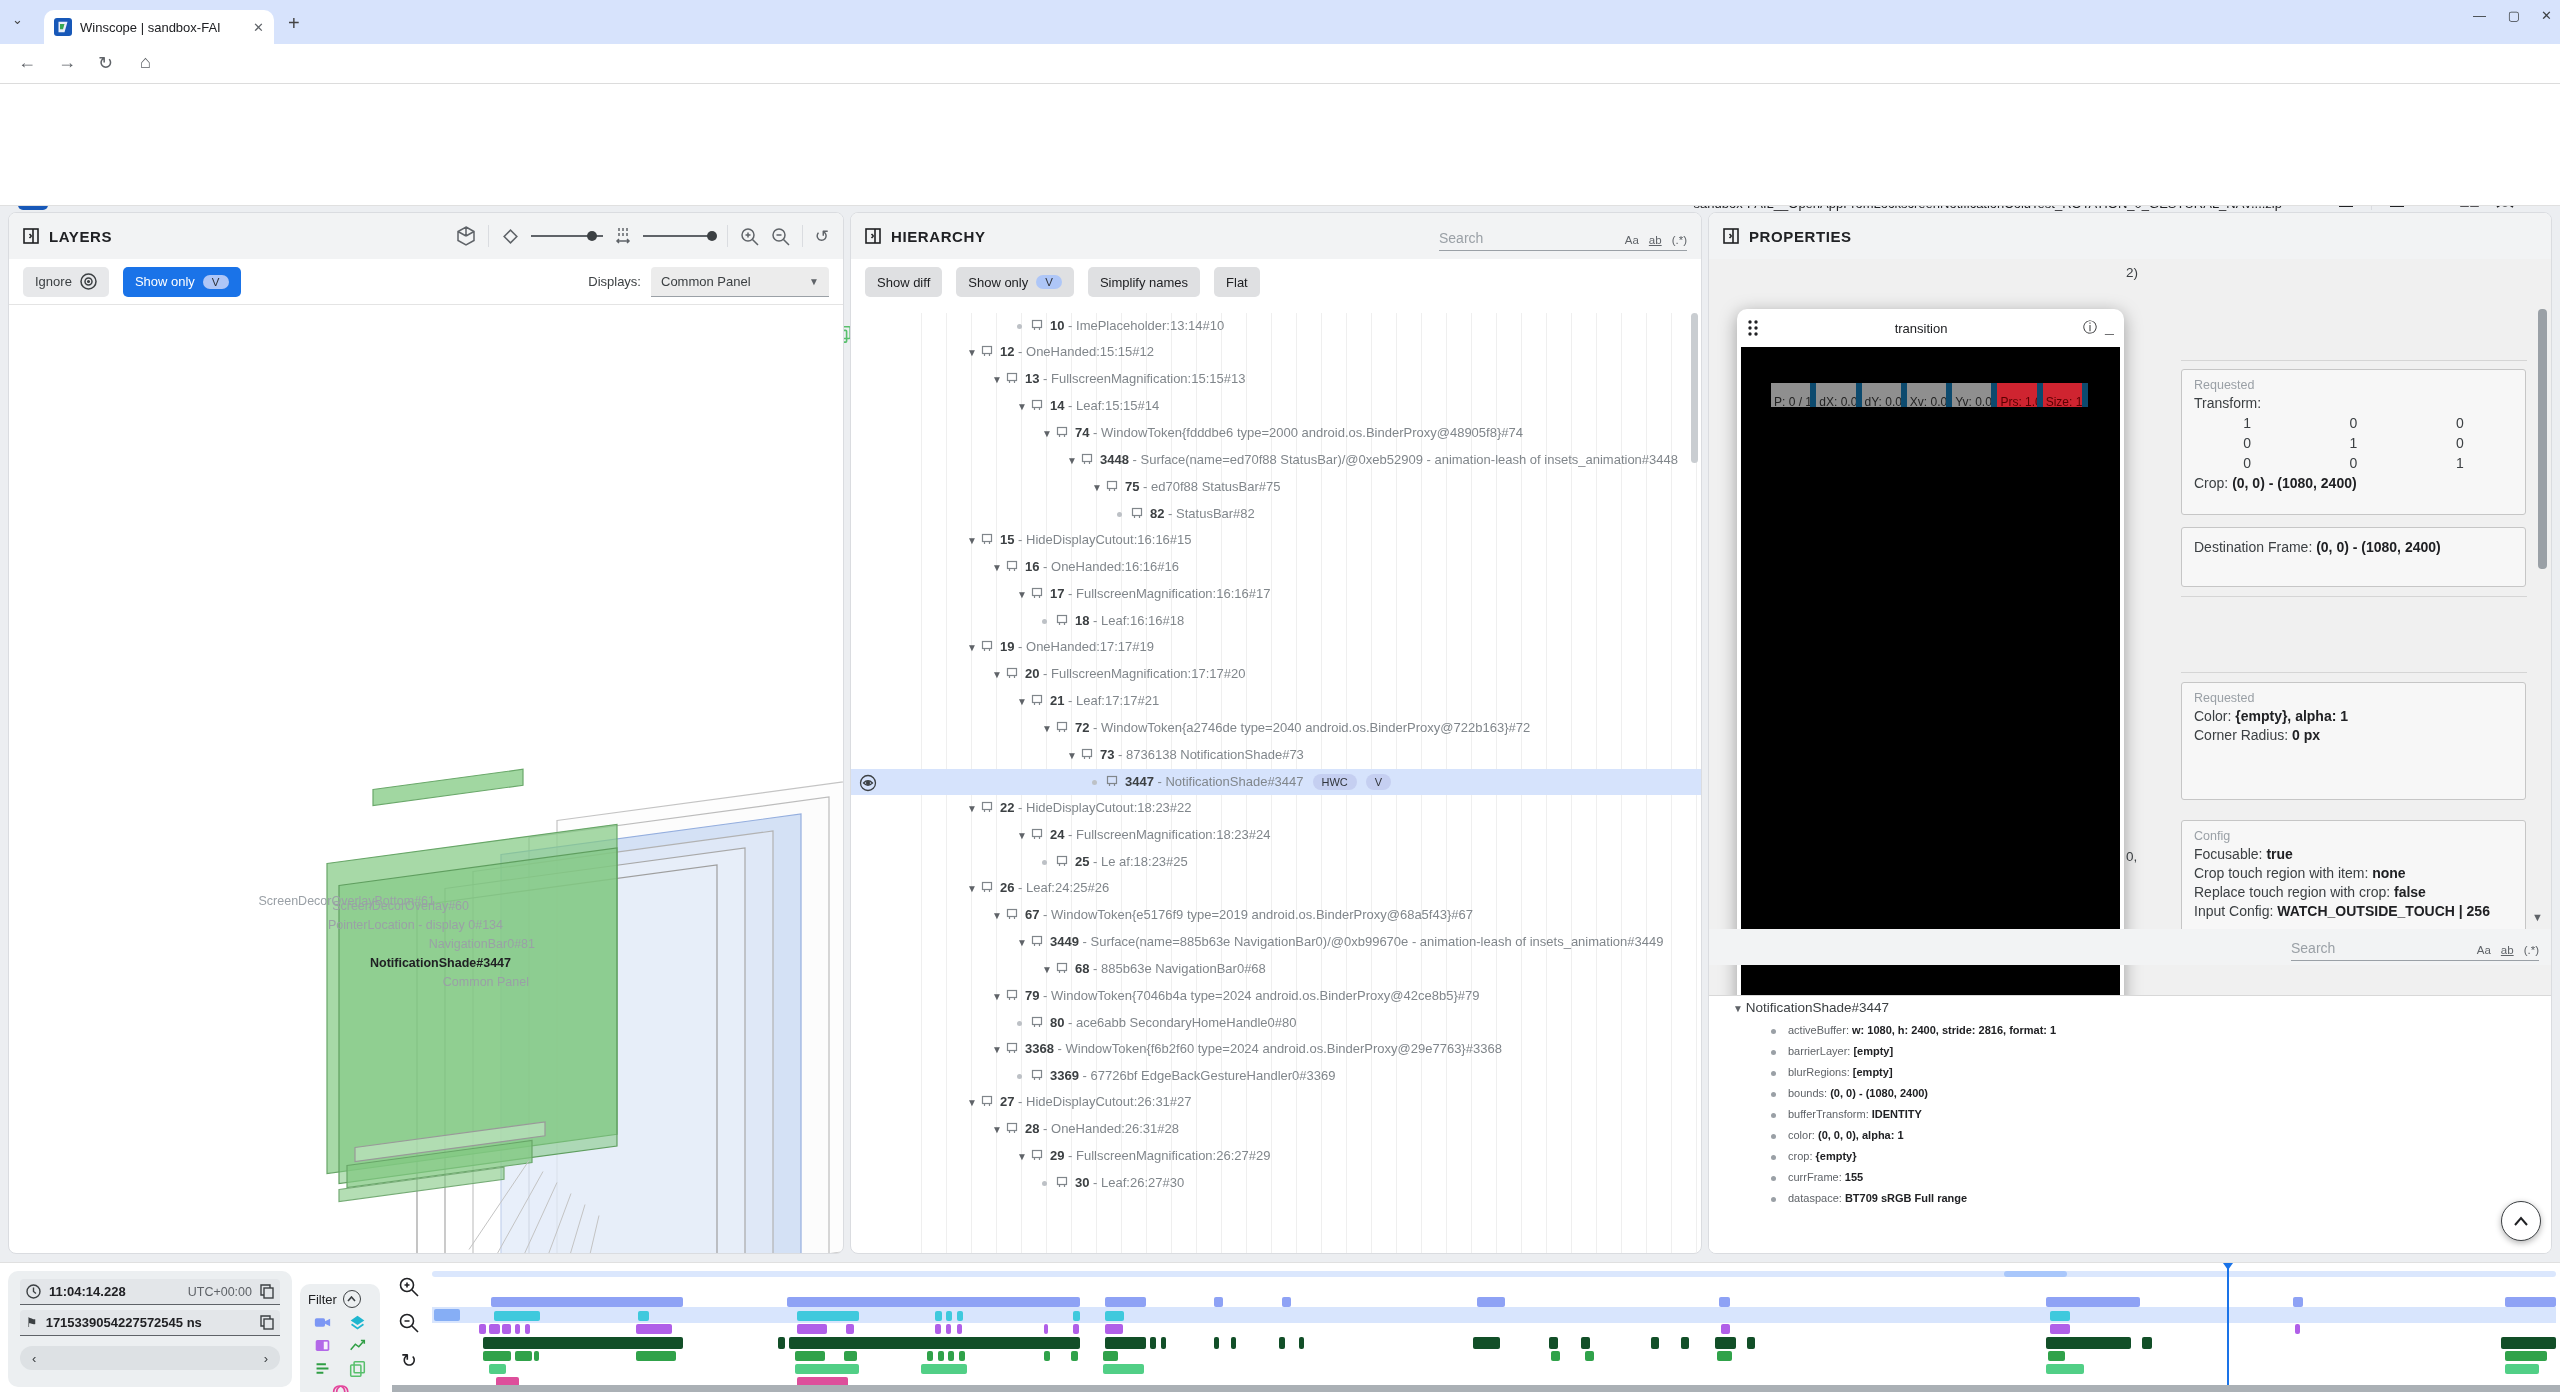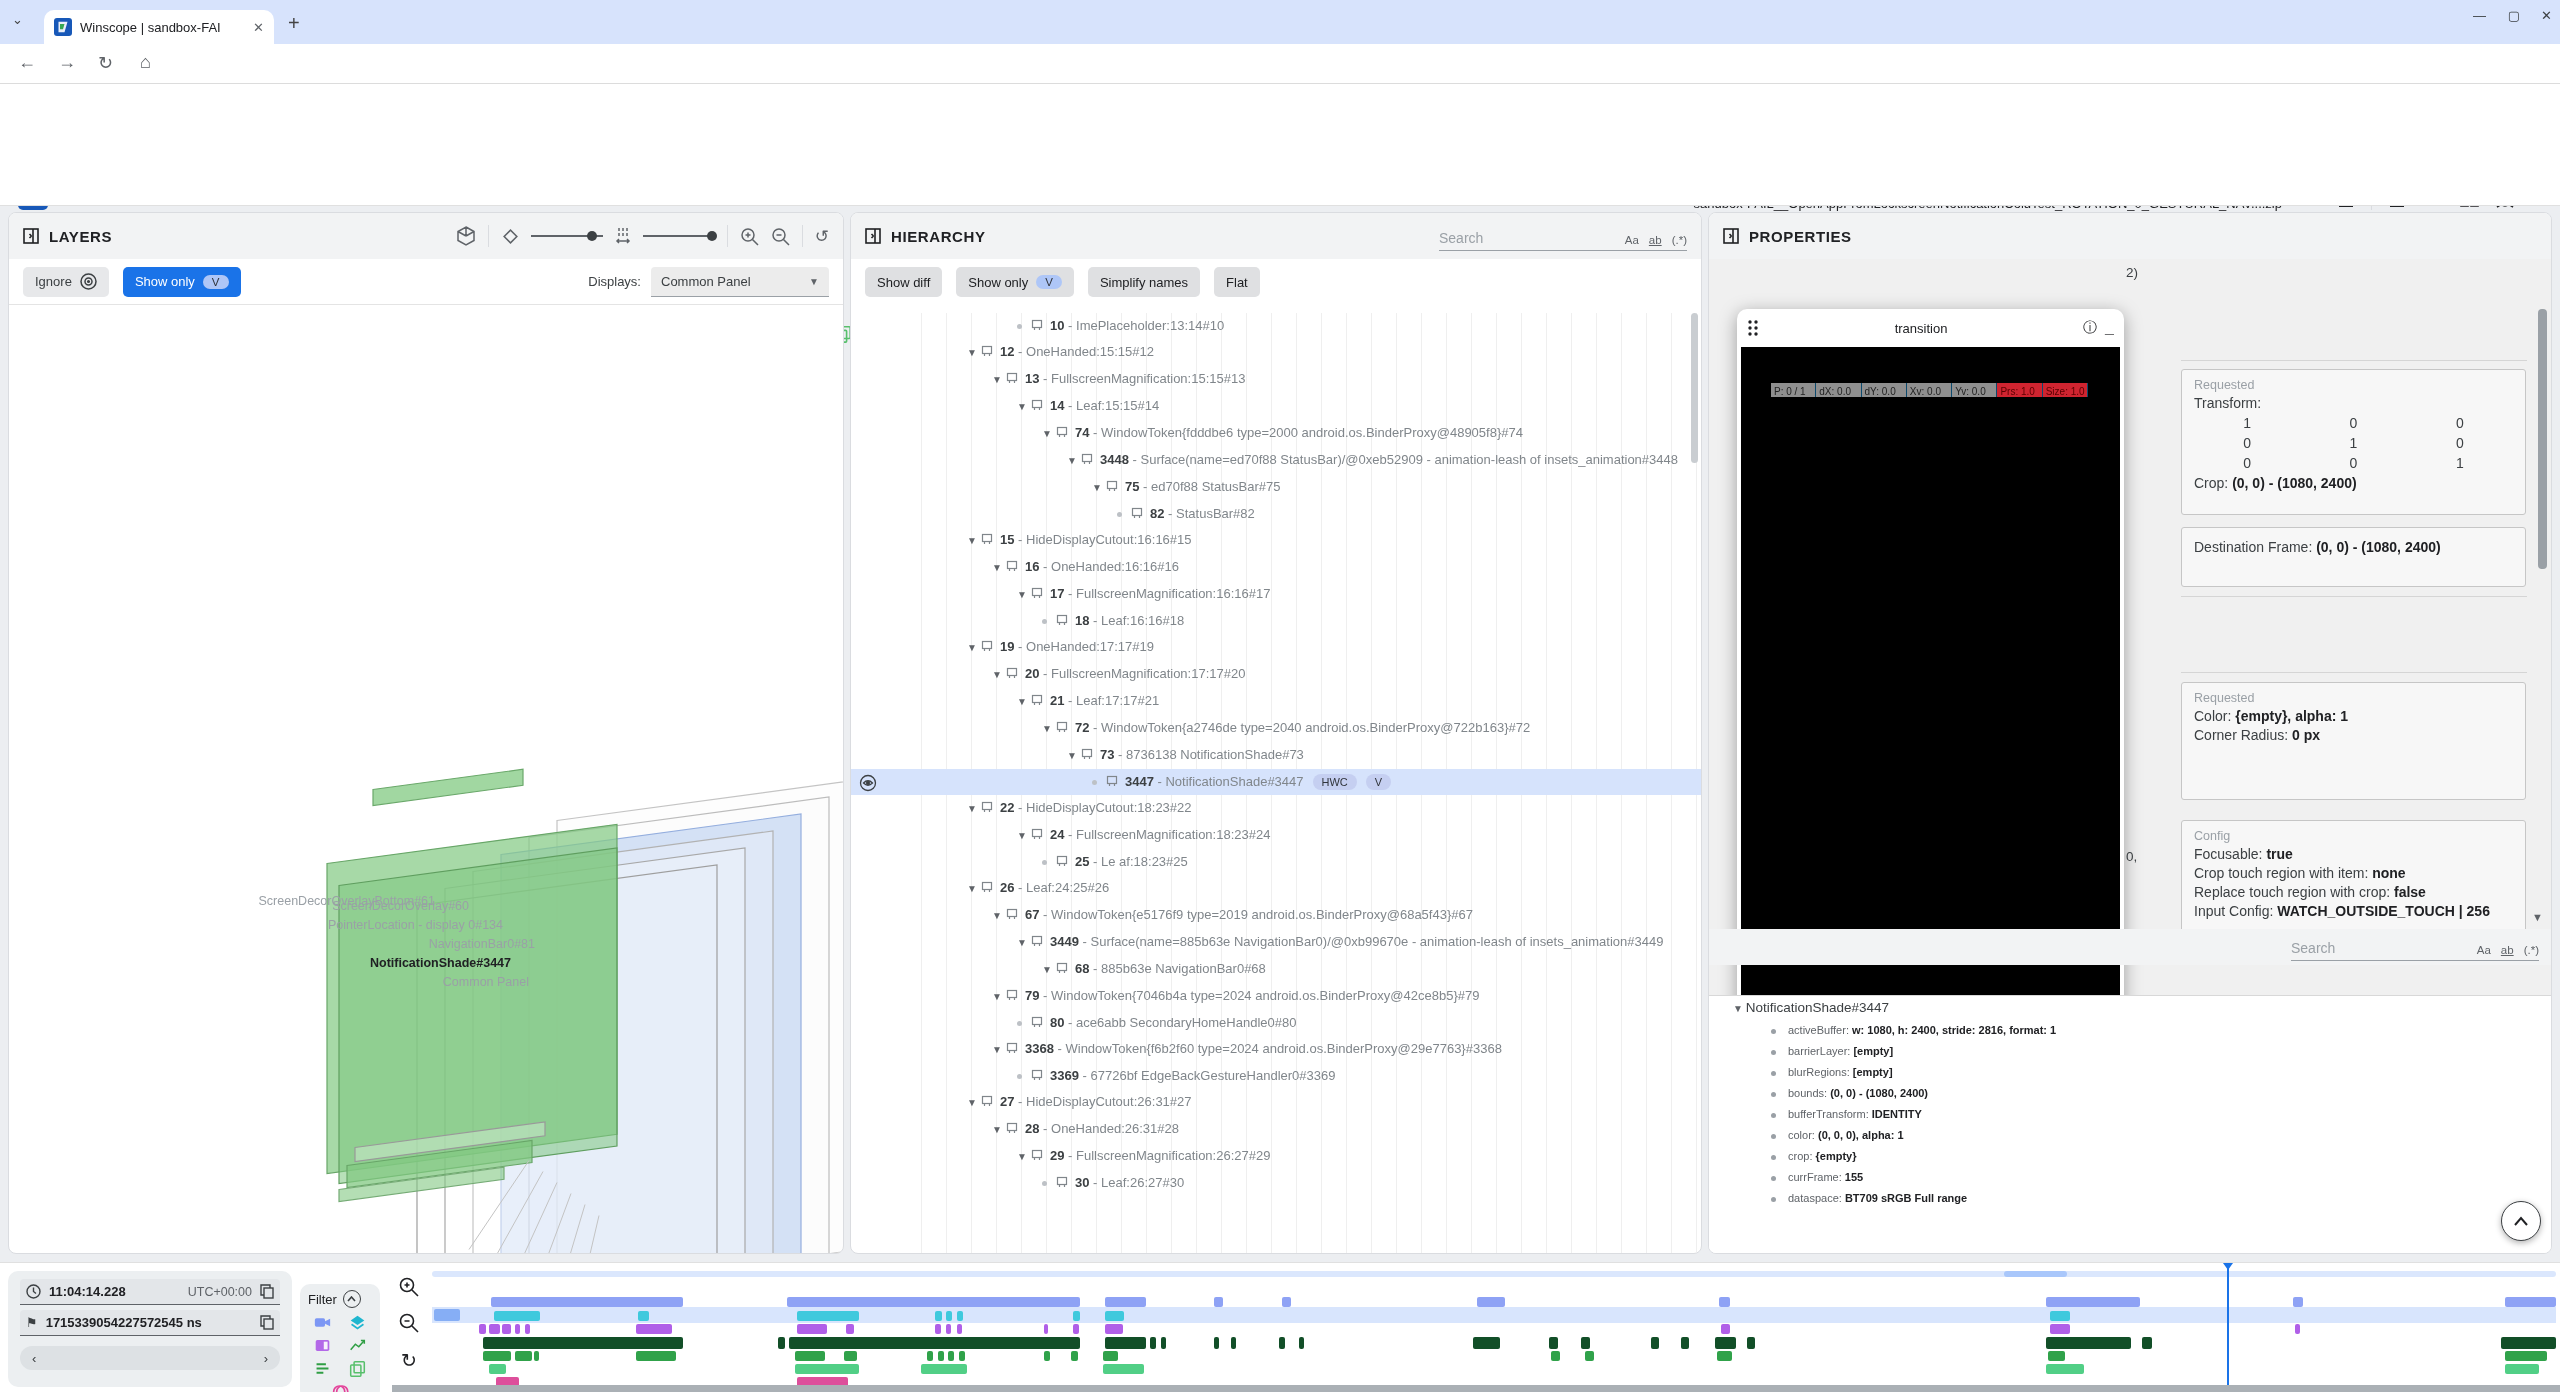--- a/index.html
+++ b/index.html
@@ -97,21 +97,21 @@
   .ditem { font-size:11px; color:#5f6368; margin:9px 0 9px 38px; }
   .ditem b { color:#202124; }
   .ditem .bdot { display:inline-block; width:5px; height:5px; border-radius:50%; background:#9aa0a6; vertical-align:middle; margin-right:12px; }
   #fab { position:absolute; right:10px; bottom:12px; width:40px; height:40px; border-radius:50%; background:#fff; border:1.5px solid #3c4043; box-shadow:0 2px 6px rgba(0,0,0,.3); display:flex; align-items:center; justify-content:center; }
 
   
   #overlay { position:absolute; left:28px; top:50px; width:387px; height:730px; background:#fff; border-radius:10px; box-shadow:0 4px 18px rgba(0,0,0,.35); }
   #overlay-head { height:38px; display:flex; align-items:center; padding:0 10px; gap:8px; }
   #overlay-title { flex:1; text-align:center; font-size:13px; color:#202124; }
   #overlay-screen { position:absolute; left:4px; top:38px; right:4px; bottom:4px; background:#000; border-radius:0 0 8px 8px; overflow:hidden; }
-  .pseg { height:14px; font-size:10px; line-height:14px; color:#222; background:#8f8f8f; border-right:1px solid #0c4a6e; padding:2px 3px; overflow:hidden; white-space:nowrap; }
+  .pseg { height:14px; font-size:12px; line-height:14px; color:#222; background:#8f8f8f; border-right:6px solid #0c4a6e; padding:12px 3px; overflow:hidden; white-space:nowrap; }
   .pseg.red { background:#cf2430; color:#5a0000; }
   #gesture-pill { position:absolute; left:50%; bottom:18px; width:150px; height:6px; border-radius:3px; background:#fff; transform:translateX(-50%); }
   #resize-handle { position:absolute; right:2px; bottom:2px; width:16px; height:16px; }
   .clipped-text { position:absolute; font-size:13.5px; color:#3c4043; }
 
   
   #timeline { left:0; top:1262px; width:2560px; height:130px; background:#fff; border-top:1px solid #e0e0e0; }
   #tl-left { position:absolute; left:8px; top:8px; width:284px; height:116px; background:#eceff1; border-radius:10px; padding:8px 12px; }
   .tl-field { height:26px; background:#e3e6e9; border-bottom:1px solid #5f6368; border-radius:4px 4px 0 0; display:flex; align-items:center; gap:8px; padding:0 6px; margin-bottom:5px; font-size:13px; }
   .tl-field b { color:#202124; font-weight:bold; }

